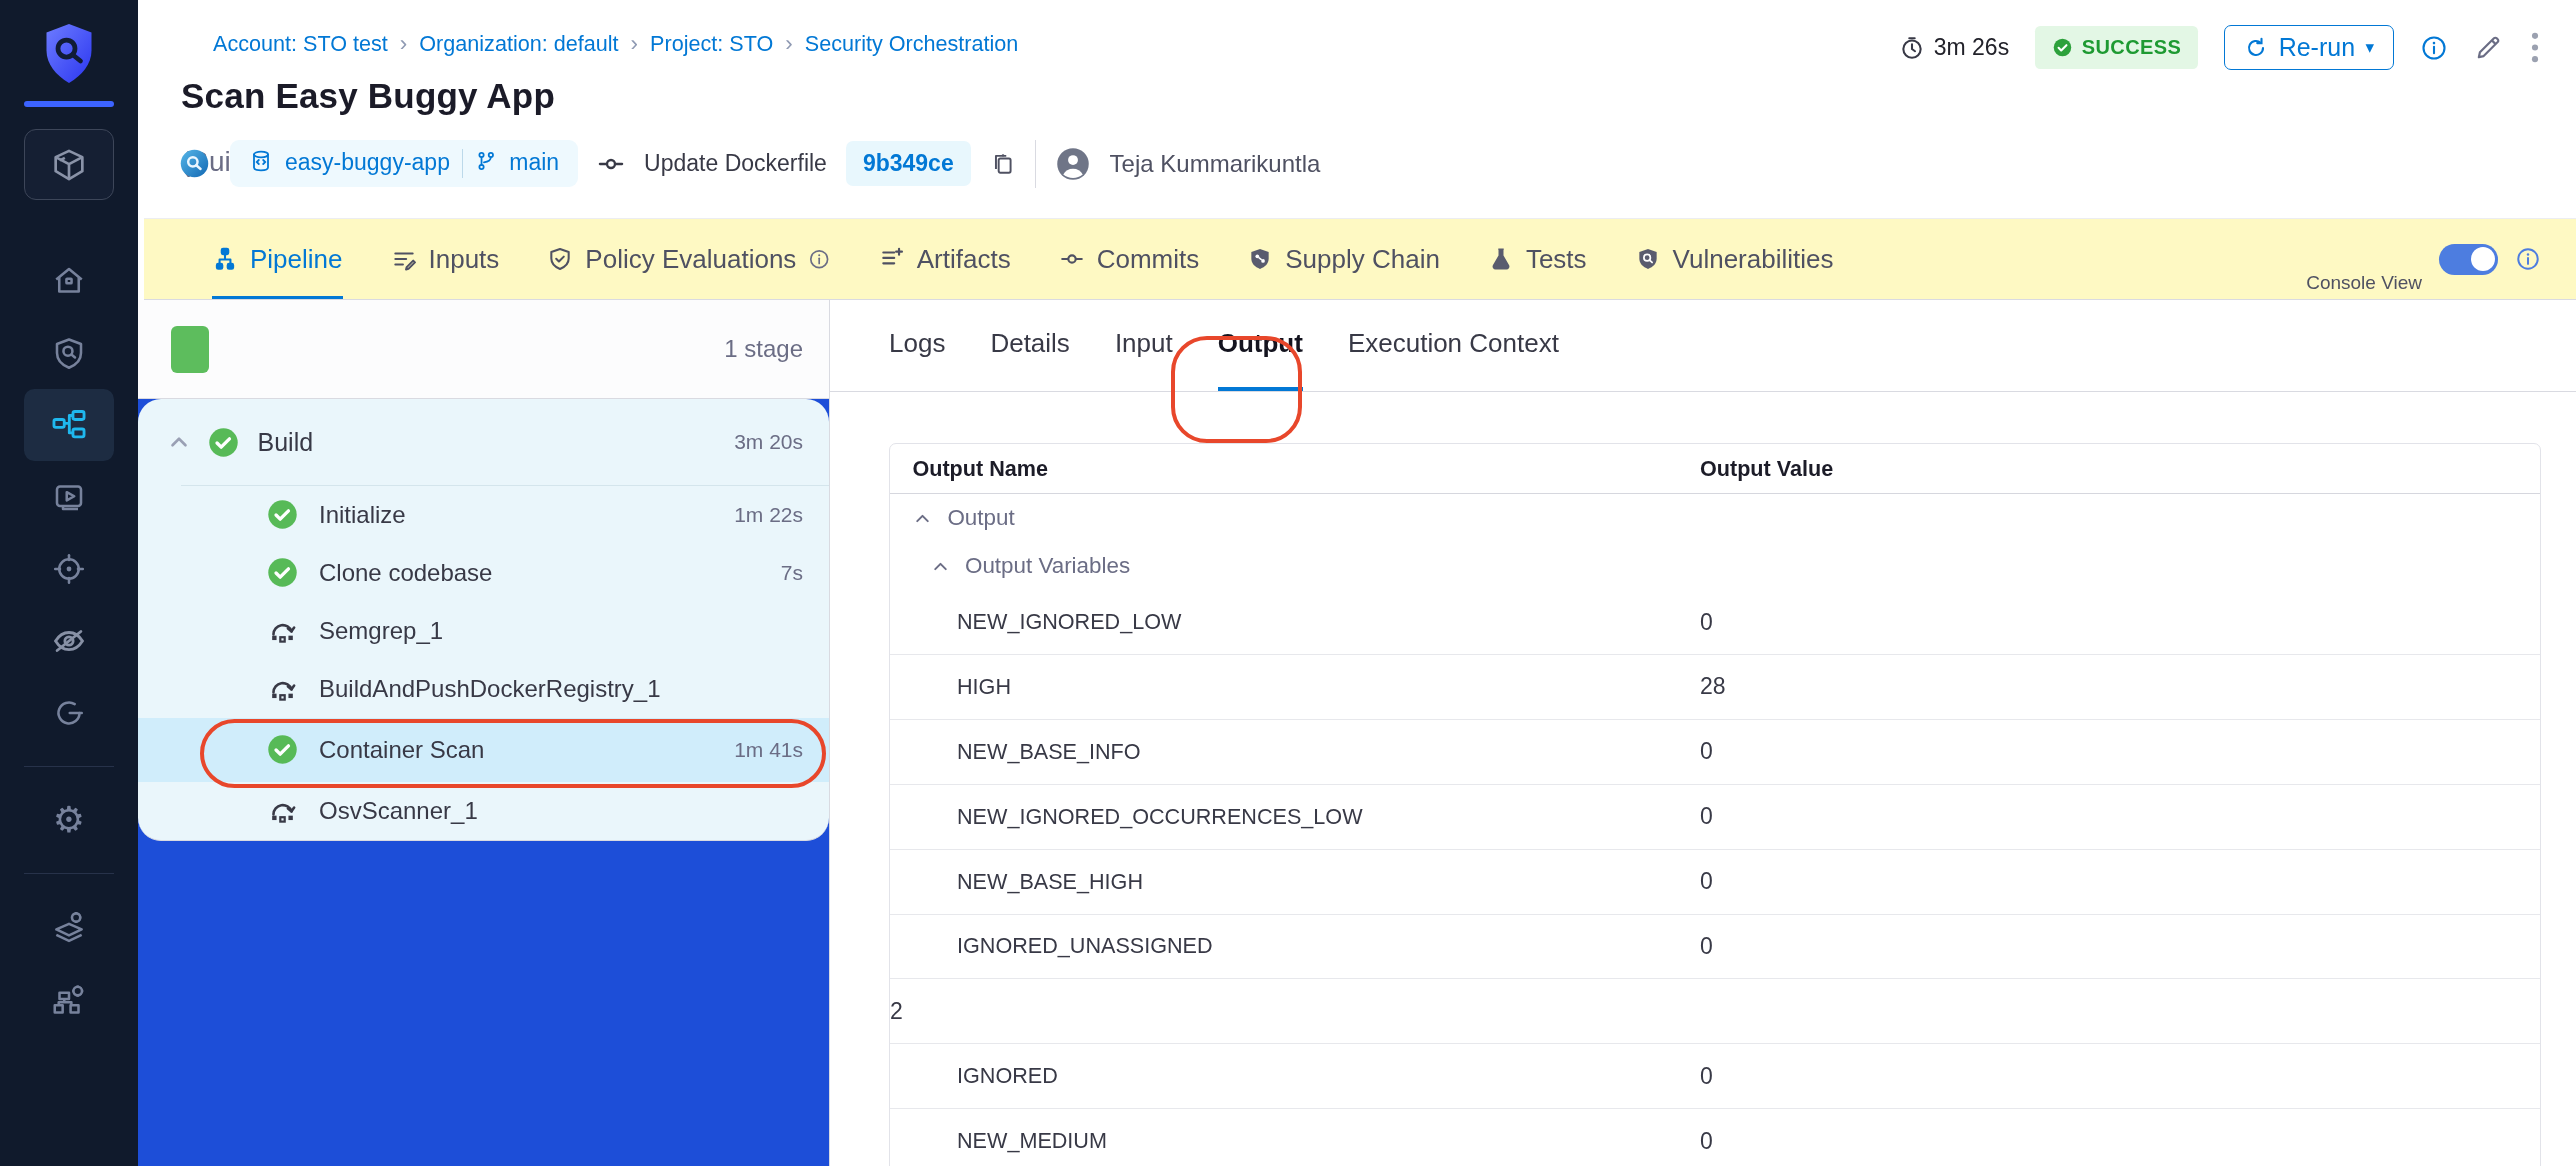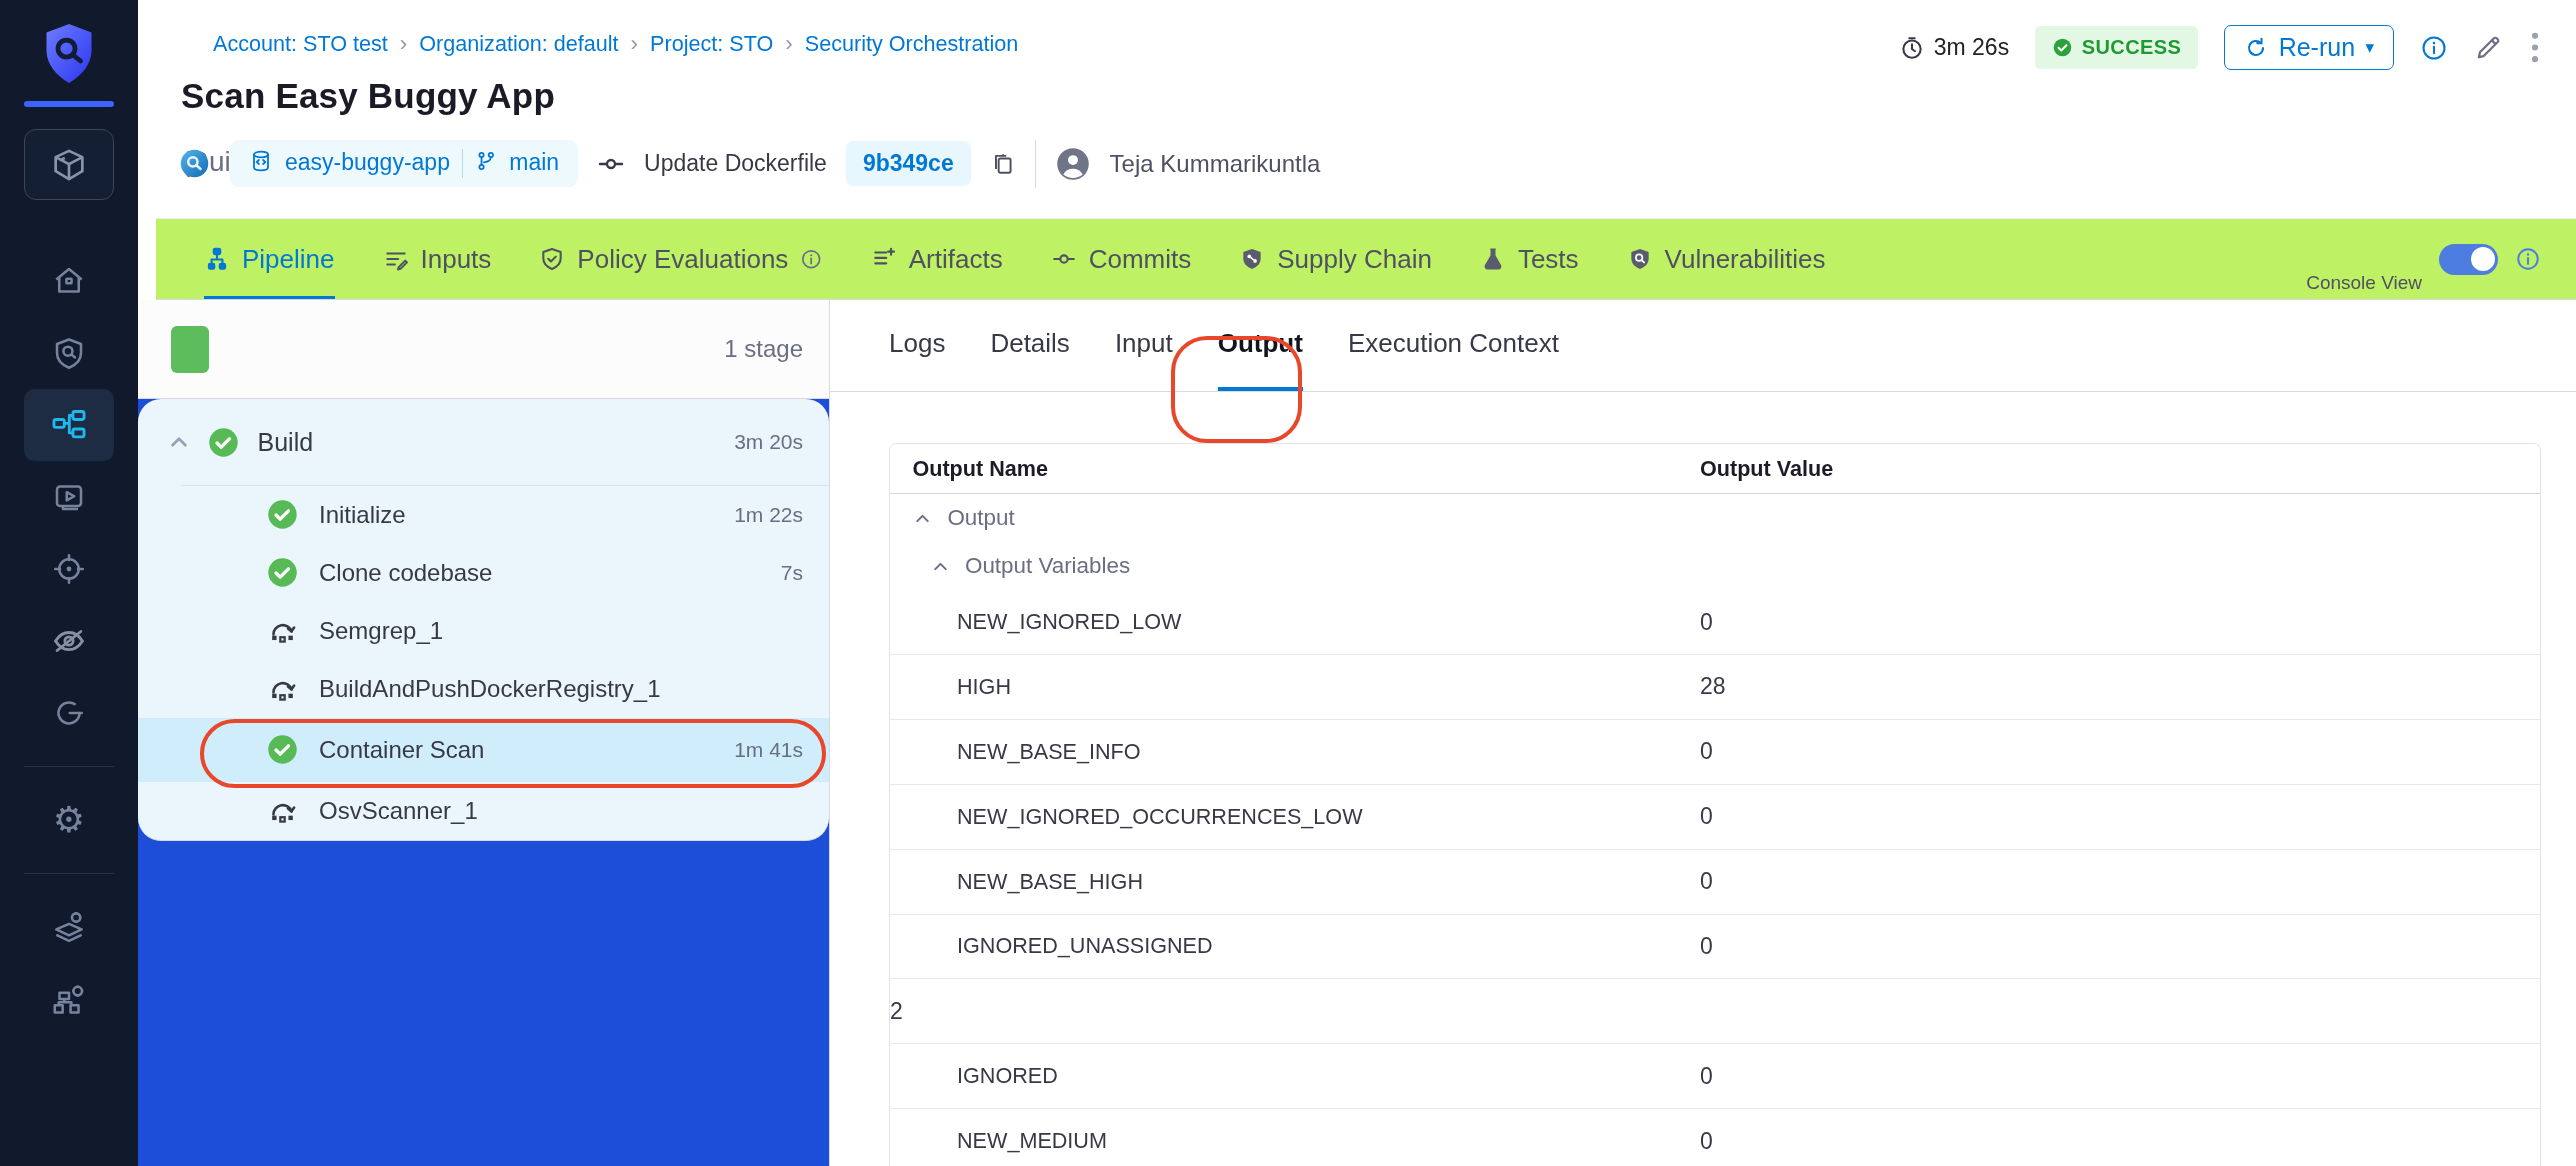--- a/index.html
+++ b/index.html
@@ -39,22 +39,22 @@
 
   .header-right{position:absolute;right:35px;top:21px;height:53px;display:flex;align-items:center;gap:26px;}
   .duration-txt{font-size:23px;color:#22222a;display:flex;align-items:center;gap:8.6px;}
   .status-badge{display:flex;align-items:center;gap:8.6px;background:#e3f7e5;border-radius:5.2px;
                 padding:10.4px 17px;color:#1e9a32;font-weight:700;font-size:20px;letter-spacing:0.4px;}
   .rerun-btn{display:flex;align-items:center;gap:10.4px;border:1.7px solid #0278d5;border-radius:7px;
              background:#fff;color:#0278d5;font-size:25px;font-weight:500;padding:7px 19px;cursor:pointer;}
   .rerun-caret{font-size:17px;}
 
   
-  .tabbar{position:absolute;left:156px;top:218px;right:0;height:82px;background:#bef264;
-          border-top:0.9px solid #ecedf1;border-bottom:0.9px solid #d9dae1;display:flex;align-items:center;}
+  .tabbar{position:absolute;left:144px;top:218px;right:0;height:82px;background:#fef9c3;
+          border-top:0.9px solid #ecedf1;border-bottom:0.9px solid #d9dae1;display:flex;align-items:center;padding-left:20px;}
   .tabs{display:flex;align-items:center;gap:48px;margin-left:48px;height:100%;}
   .tab{display:flex;align-items:center;gap:12px;font-size:26px;font-weight:500;color:#4f5162;height:100%;
        border-bottom:3.5px solid transparent;padding-top:3.5px;cursor:pointer;white-space:nowrap;}
   .tab.active{color:#0278d5;border-bottom-color:#0278d5;}
   .tabbar-right{margin-left:auto;margin-right:35px;display:flex;align-items:center;gap:17px;}
   .console-lbl{font-size:19px;color:#4f5162;margin-top:48px;}
   .toggle{width:59px;height:31px;border-radius:15.5px;background:#4d7de0;position:relative;cursor:pointer;}
   .toggle .knob{position:absolute;right:3.5px;top:3.5px;width:24px;height:24px;border-radius:50%;background:#fff;}
 
   

